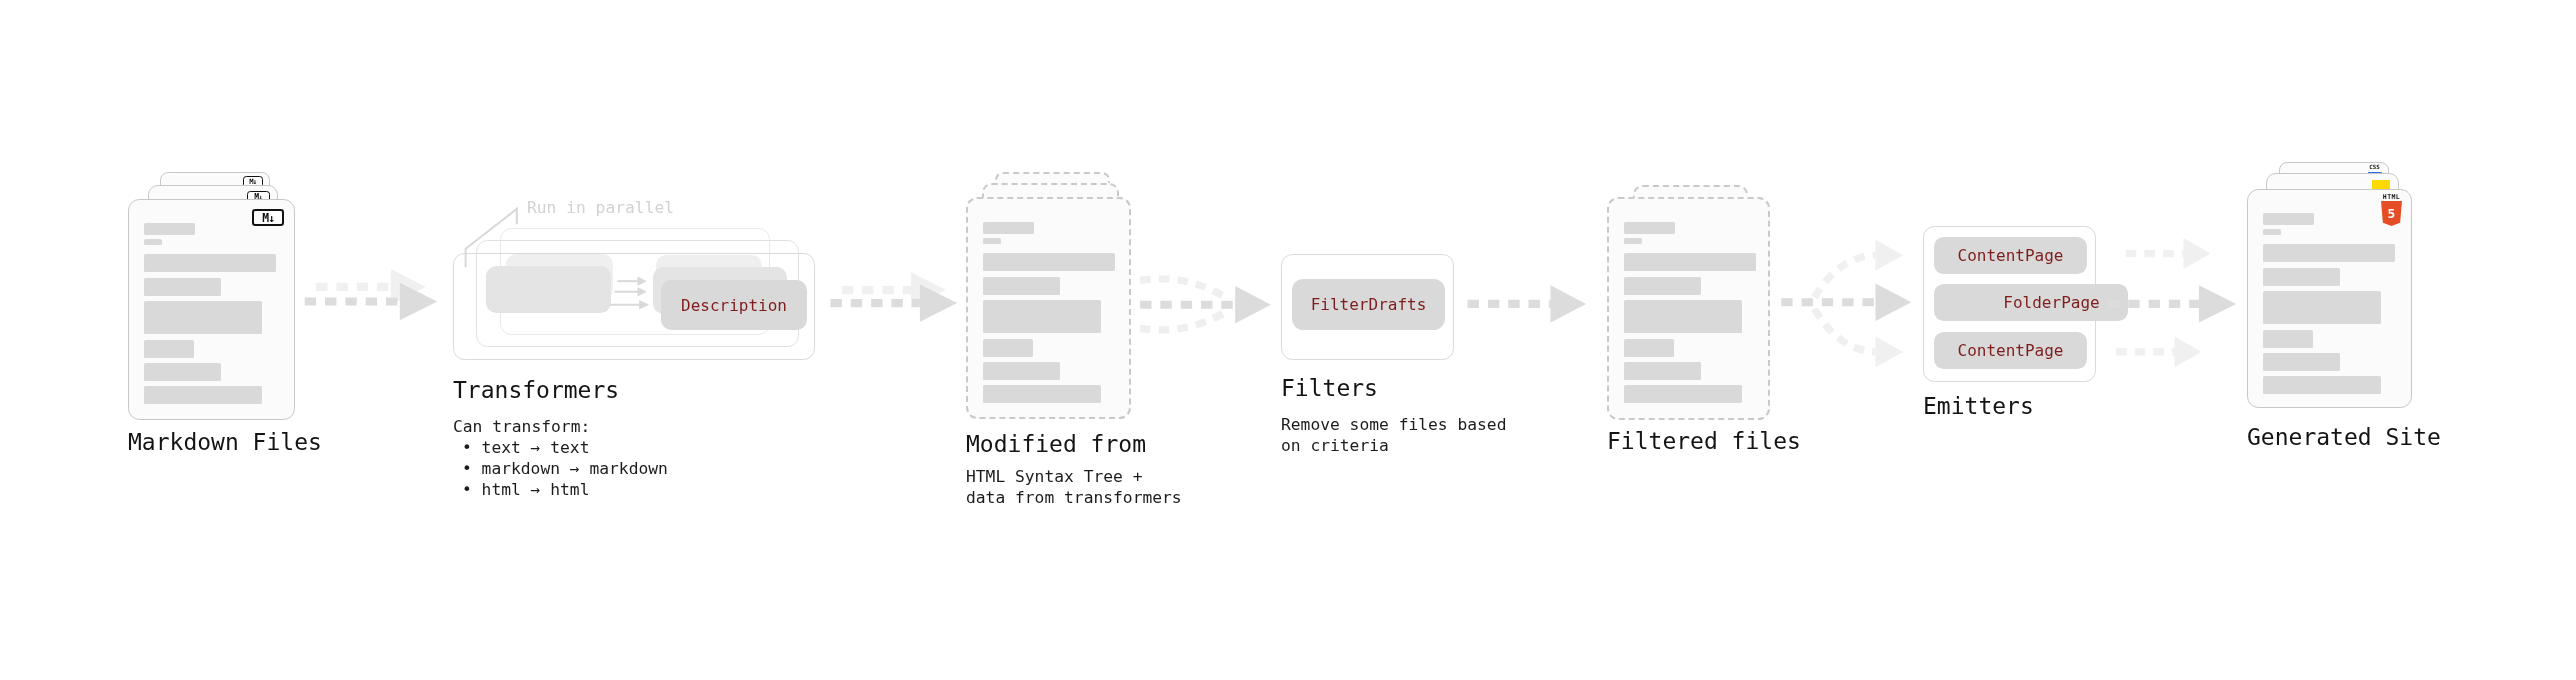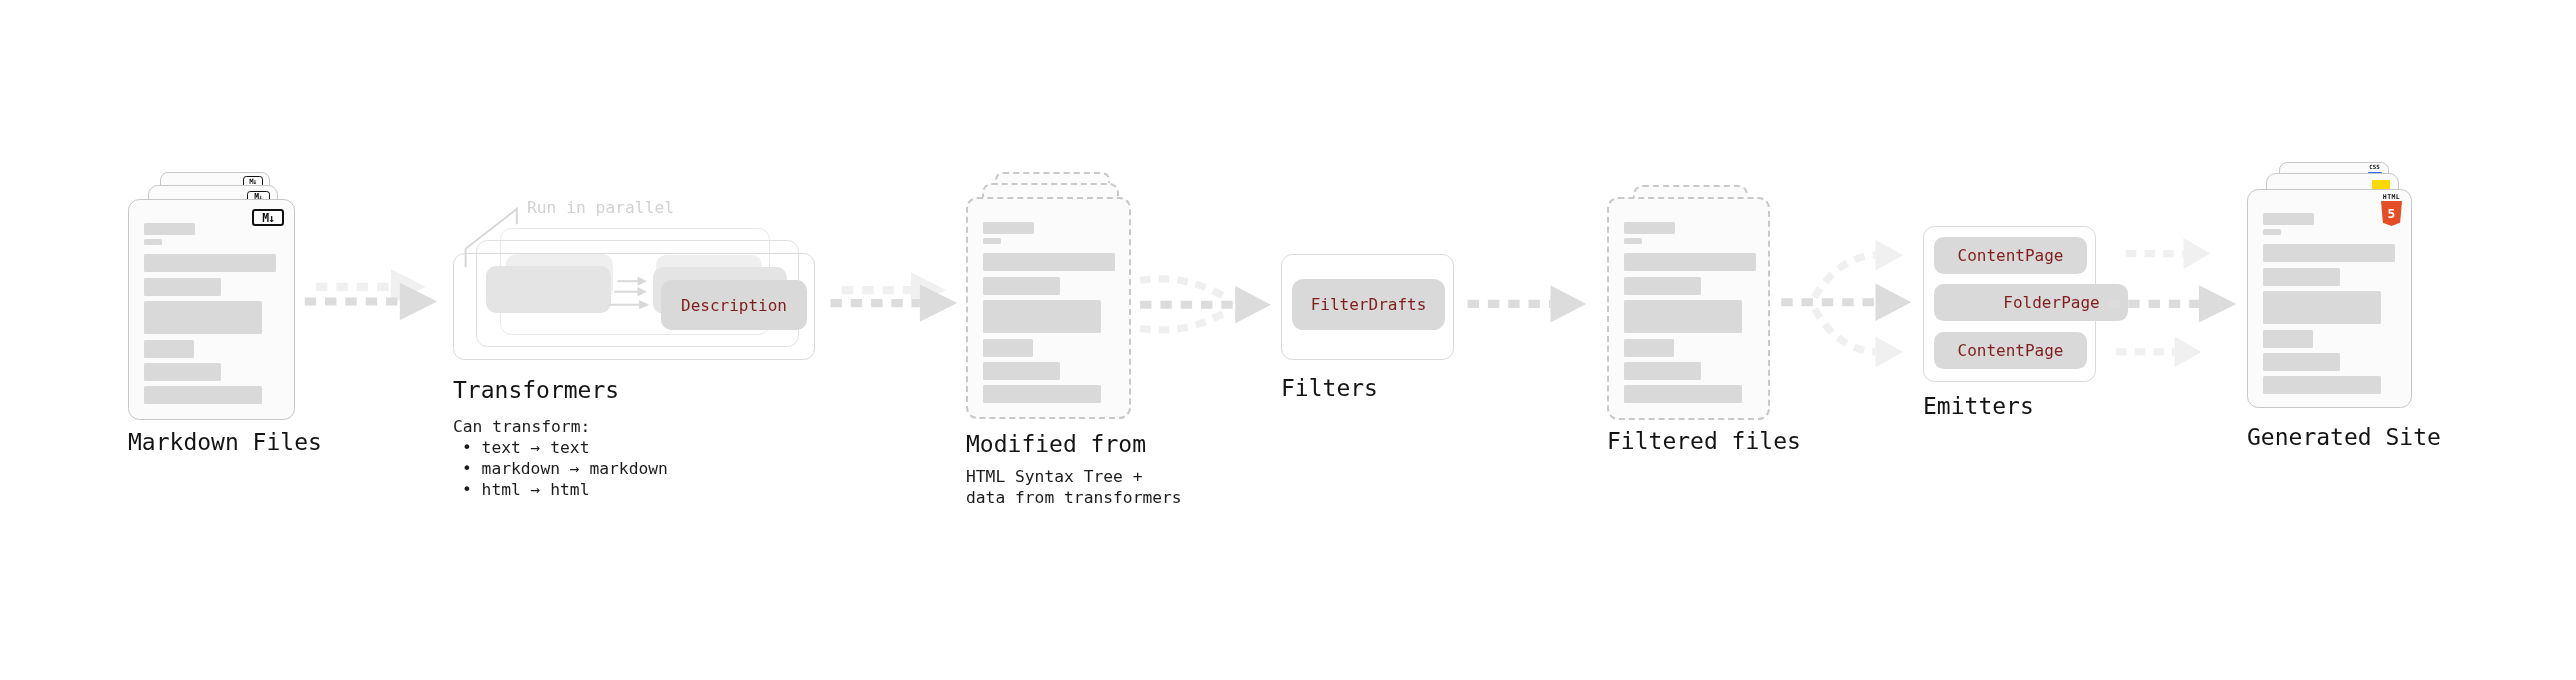--- a/index.html
+++ b/index.html
@@ -95,20 +95,22 @@
         <div class="bar" style="width: 118px; height: 18px; margin-bottom: 0px; background: rgb(217, 217, 217);"></div>
       </div>
   </div>
   <div class="sec-label" style="left:966px;top:431px;">Modified from</div>
   <div class="sec-desc" style="left:966px;top:466px;">HTML Syntax Tree +
 data from transformers</div>
 
   <div class="frame" style="left:1281px;top:254px;width:173px;height:106px;"></div>
   <div class="pill" style="left:1292px;top:279px;width:153px;height:51px;border-radius:11.4px;">FilterDrafts</div>
   <div class="sec-label" style="left:1281px;top:375px;">Filters</div>
+  <div class="sec-desc" style="left:1281px;top:414px;">Remove some files based
+on criteria</div>
 
   <div class="file-card dashed r12" style="left:1633px;top:185px;width:115px;height:54px;"></div>
   <div class="file-card dashed" style="left:1607px;top:197px;width:163px;height:223px;">
     <div class="doc-bars">
         <div class="bar" style="width: 51px; height: 12.2px; margin-bottom: 4.1px; background: rgb(217, 217, 217);"></div>
         <div class="bar" style="width: 18px; height: 5.7px; margin-bottom: 9px; background: rgb(217, 217, 217);"></div>
         <div class="bar" style="width: 132px; height: 18px; margin-bottom: 5.7px; background: rgb(217, 217, 217);"></div>
         <div class="bar" style="width: 77px; height: 18px; margin-bottom: 5.7px; background: rgb(217, 217, 217);"></div>
         <div class="bar" style="width: 118px; height: 32.5px; margin-bottom: 5.7px; background: rgb(217, 217, 217);"></div>
         <div class="bar" style="width: 50px; height: 18px; margin-bottom: 5.7px; background: rgb(217, 217, 217);"></div>

